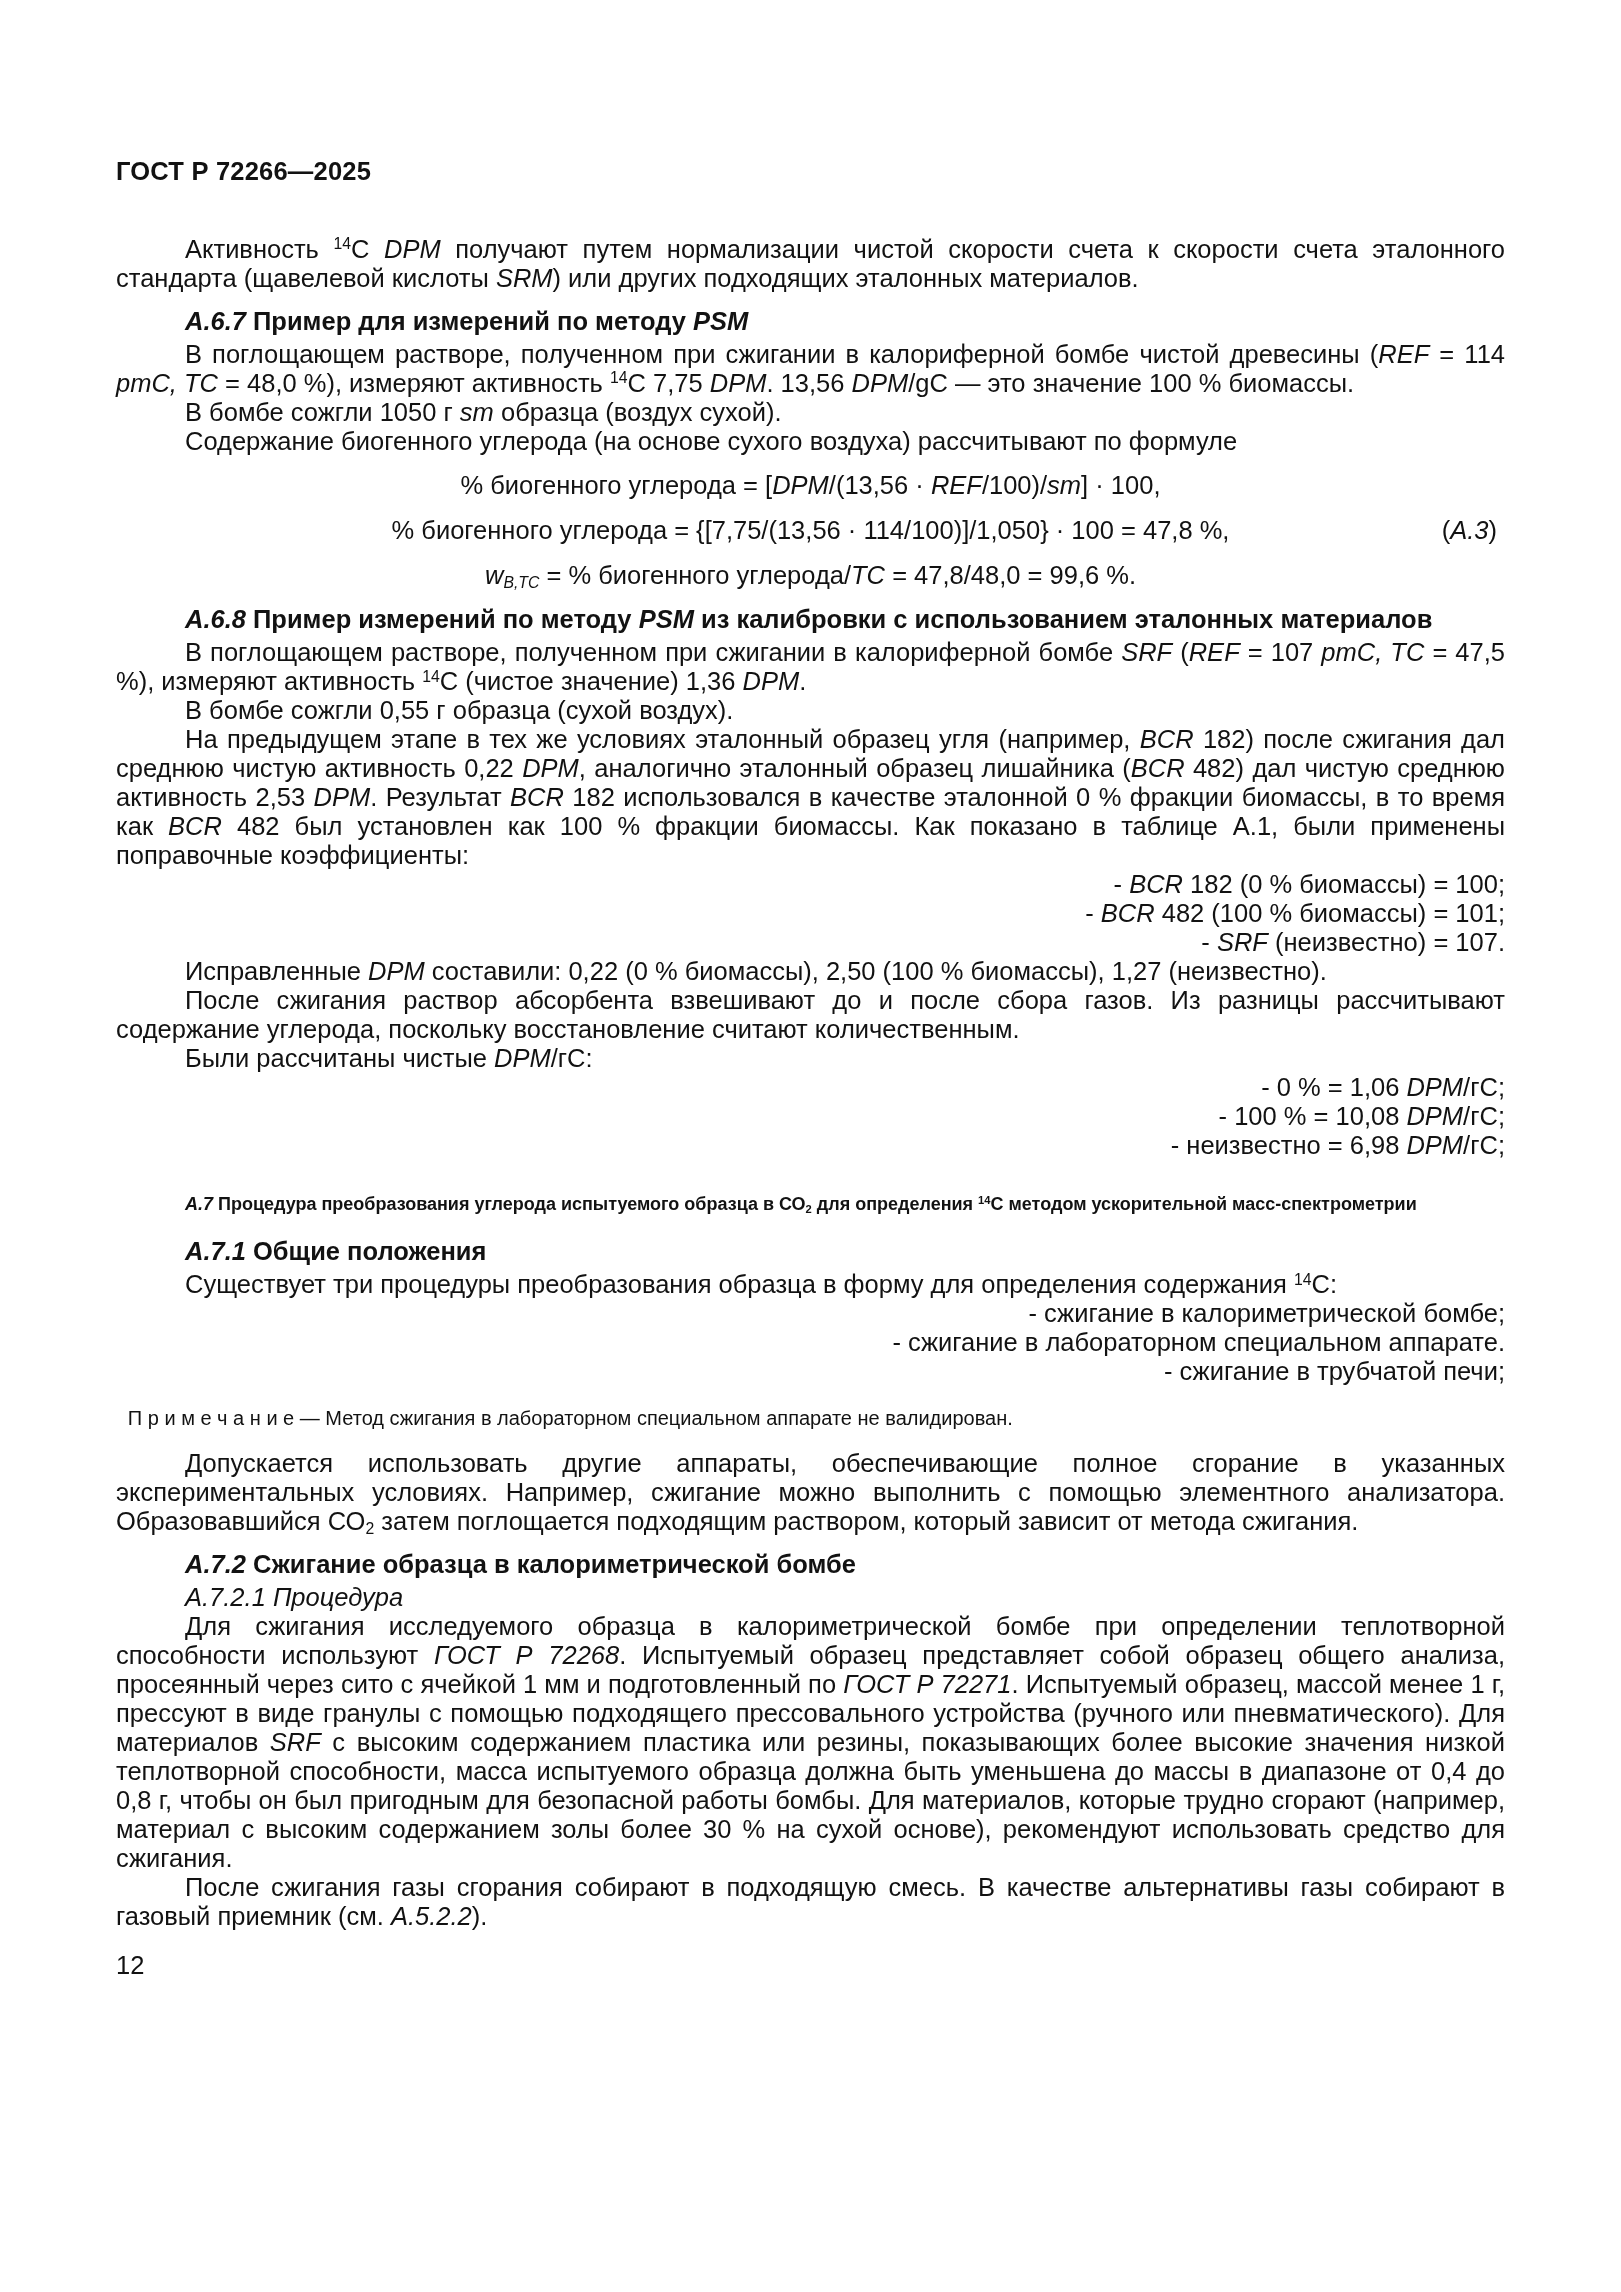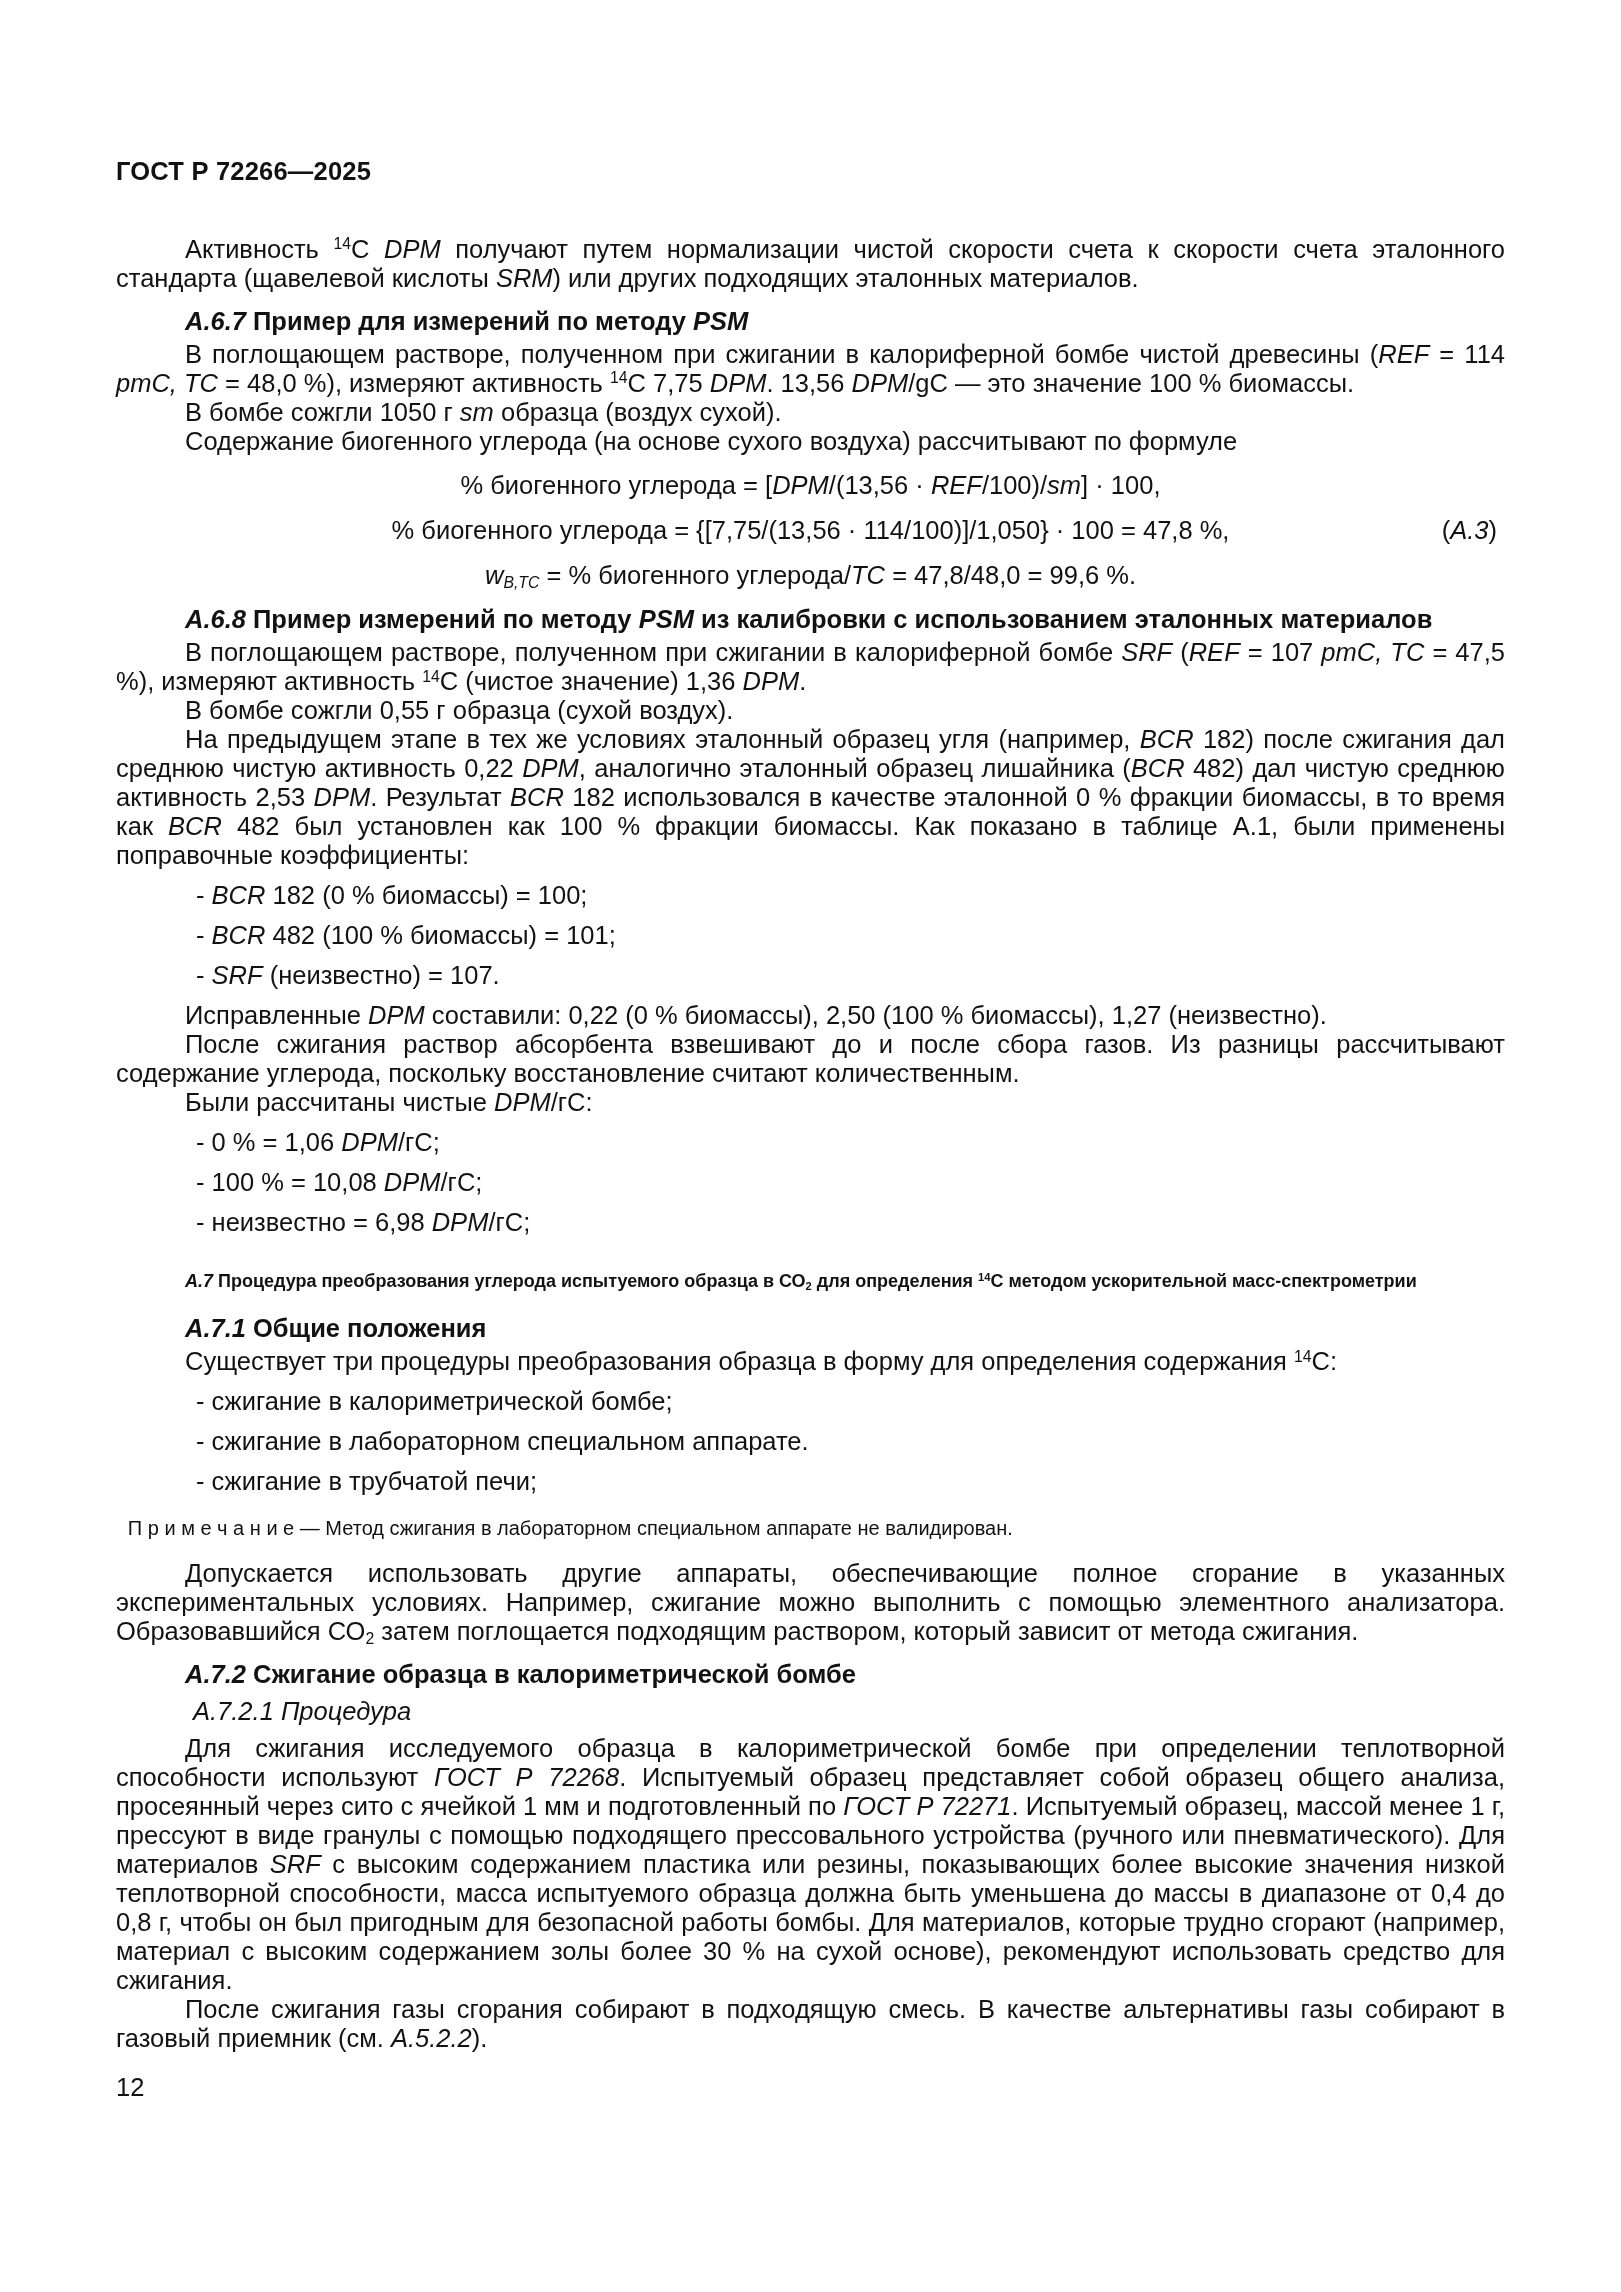--- a/index.html
+++ b/index.html
@@ -14,27 +14,27 @@
   }
   .doc-header{
     font-size:25.5px;font-weight:bold;line-height:29px;
     margin:0 0 49px 0;letter-spacing:0.2px;
   }
   main{display:block;font-size:25.5px;line-height:29px;}
   .para{
     margin:0;text-indent:69px;text-align:justify;
   }
   .list-item{
-    margin:11px;padding-left:69px;text-align:left;
+    margin:0;padding-left:69px;text-align:right;
   }
   .heading-3{
     margin:13.7px 0 3.9px 0;font-weight:bold;text-indent:69px;text-align:left;
   }
   .heading-3i{
-    margin:8px;font-style:italic;text-indent:69px;text-align:left;
+    margin:0;font-style:italic;text-indent:69px;text-align:left;
   }
   .heading-2{
     margin:24.5px 0 13.7px 0;font-weight:bold;font-size:18px;line-height:39px;
     padding-left:69px;text-align:left;
   }
   .formula-row{
     position:relative;margin:15.7px 0;text-align:center;
   }
   .formula-label{
     position:absolute;right:8px;top:0;

